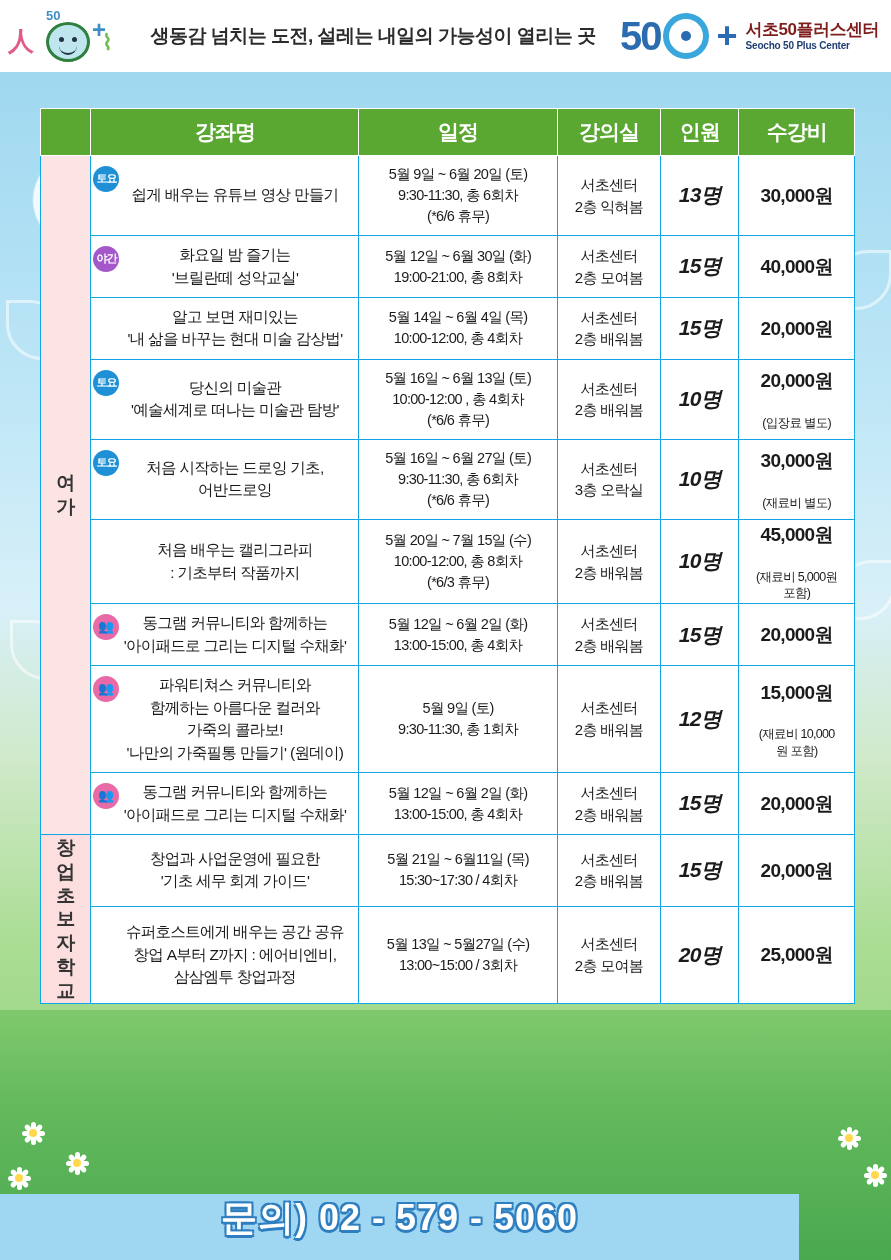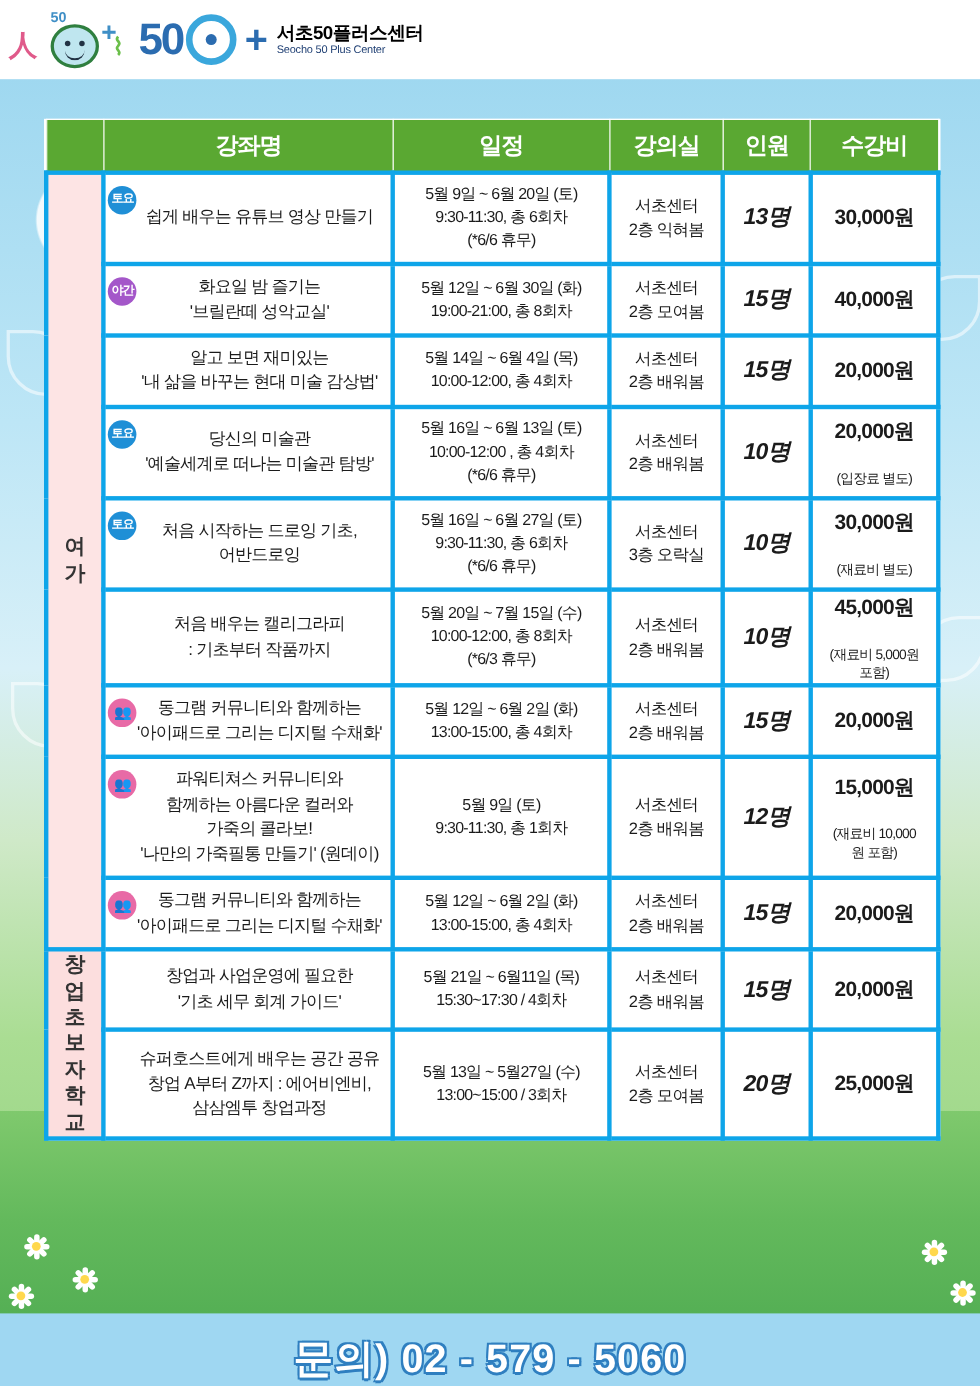--- a/index.html
+++ b/index.html
@@ -56,22 +56,22 @@
   }
   .brand{display:flex;align-items:center;gap:8px;margin-right:12px;flex:0 0 auto;}
   .brand-50{font-size:40px;font-weight:800;color:#2b6cb0;line-height:1;letter-spacing:-2px;
             display:flex;align-items:center;gap:2px;}
   .brand-ring{width:34px;height:34px;border:6px solid #3aa7dc;border-radius:50%;
               display:inline-block;position:relative;}
   .brand-ring:after{content:"";position:absolute;left:50%;top:50%;width:10px;height:10px;
               margin:-5px 0 0 -5px;background:#2b6cb0;border-radius:50%;}
   .brand-plus{font-size:36px;font-weight:800;color:#2b6cb0;}
   .brand-text{line-height:1.15;}
-  .brand-kr{font-size:17px;font-weight:800;color:#000000;letter-spacing:-.5px;}
-  .brand-en{font-size:10px;font-weight:400;color:#1f3f73;letter-spacing:-.2px;}
+  .brand-kr{font-size:17px;font-weight:800;color:#7f1d1d;letter-spacing:-.5px;}
+  .brand-en{font-size:10px;font-weight:700;color:#1f3f73;letter-spacing:-.2px;}
 
   
   .doodle{position:absolute;left:0;top:2px;width:118px;height:56px;}
   .d-face{position:absolute;left:40px;top:14px;width:38px;height:34px;border:3px solid #2f7f3f;
           border-radius:50%;background:#bfe6ef;}
   .d-eye{position:absolute;width:5px;height:5px;background:#234;border-radius:50%;top:12px;}
   .d-smile{position:absolute;left:10px;top:19px;width:18px;height:9px;border-bottom:2px solid #234;border-radius:0 0 18px 18px;}
   .d-50{position:absolute;left:40px;top:0;font-size:13px;font-weight:800;color:#3f8fc6;}
   .d-mark{position:absolute;font-weight:800;}
 
@@ -80,21 +80,21 @@
     position:absolute;left:40px;top:108px;width:815px;
     border-collapse:collapse;
   }
   table{border-collapse:collapse;width:815px;background:#fff;}
   thead th{
     background:#5aa832;color:#fff;font-size:21px;font-weight:800;
     border:1px solid #ffffff;height:44px;letter-spacing:-1px;
   }
   thead th.cat-head{background:#5aa832;width:50px;}
   tbody td{
-    border:4px solid #0ea5e9;font-size:15px;color:#1b1b1b;
+    border:1px solid #0ea5e9;font-size:15px;color:#1b1b1b;
     text-align:center;vertical-align:middle;letter-spacing:-.7px;line-height:1.45;
   }
   td.cat{
     background:#fde4e4;width:50px;font-size:19px;font-weight:800;color:#333;
     letter-spacing:0;line-height:1.25;
   }
   td.cat.startup{background:#fcdede;}
   td.title{
     width:255px;padding:8px 6px 8px 26px;position:relative;font-size:15.5px;
   }
@@ -108,22 +108,22 @@
     color:#fff;font-size:11px;font-weight:800;display:flex;align-items:center;justify-content:center;
     letter-spacing:-1px;
   }
   .badge.sat{background:#1f8fd6;}
   .badge.night{background:#a457c9;}
   .badge.comm{background:#e86aa6;font-size:13px;}
   .badge.comm:before{content:"\1F465";font-size:13px;}
 
   
   .footer{
-    position:absolute;left:0;bottom:0;width:891px;height:66px;
-    background:#9fd7f2;display:flex;align-items:flex-end;justify-content:center;
+    position:absolute;left:0;bottom:0;width:799px;height:66px;
+    background:#9fd7f2;display:flex;align-items:flex-start;justify-content:center;
   }
   .footer-text{
     font-size:36px;font-weight:800;color:#ffffff;letter-spacing:1px;
     text-shadow:
       -2px -2px 0 #2f7fc0, 2px -2px 0 #2f7fc0, -2px 2px 0 #2f7fc0, 2px 2px 0 #2f7fc0,
       0 3px 0 #2f7fc0;
   }
 </style>
 </head>
 <body>
@@ -201,20 +201,21 @@
       <div class="d-mark" style="left:86px;top:8px;font-size:24px;color:#3f8fc6;">+</div>
       <div class="d-mark" style="left:96px;top:22px;font-size:22px;color:#6bbf4a;">⌇</div>
       <div class="d-face">
         <span class="d-eye" style="left:10px;"></span>
         <span class="d-eye" style="left:23px;"></span>
         <span class="d-smile"></span>
       </div>
     </div>
   </div>
 
+  <div class="header-slogan">생동감 넘치는 도전, 설레는 내일의 가능성이 열리는 곳</div>
 
   <div class="brand">
     <span class="brand-50">
       <span>50</span>
       <span class="brand-ring"></span>
     </span>
     <span class="brand-plus">+</span>
     <span class="brand-text">
       <div class="brand-kr">서초50플러스센터</div>
       <div class="brand-en">Seocho 50 Plus Center</div>

